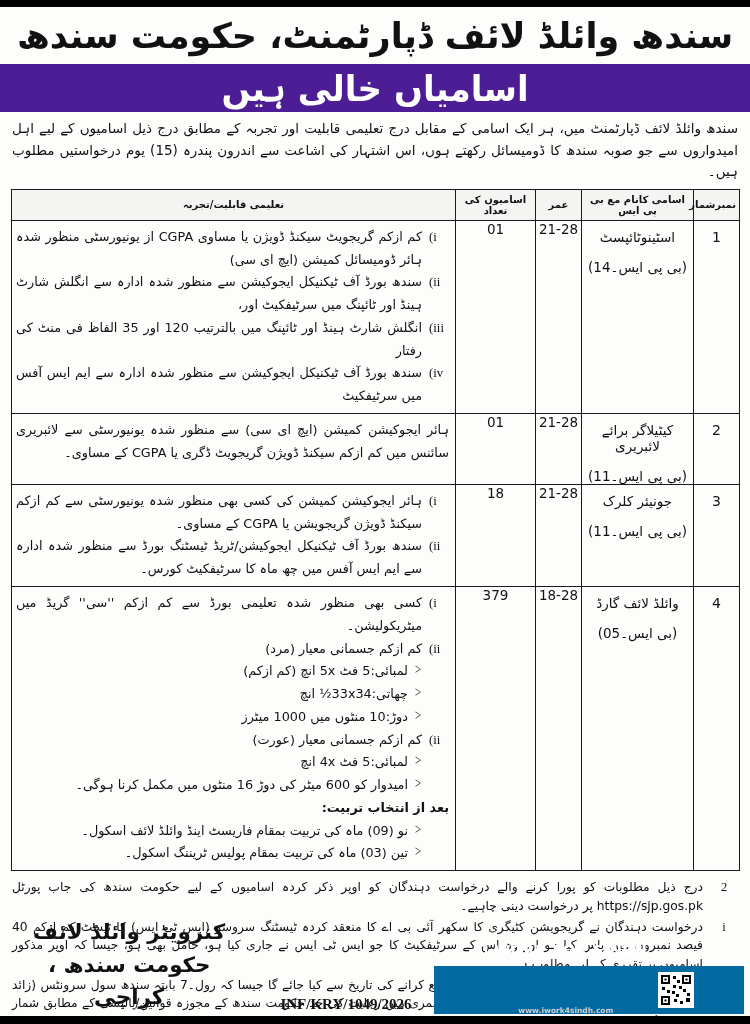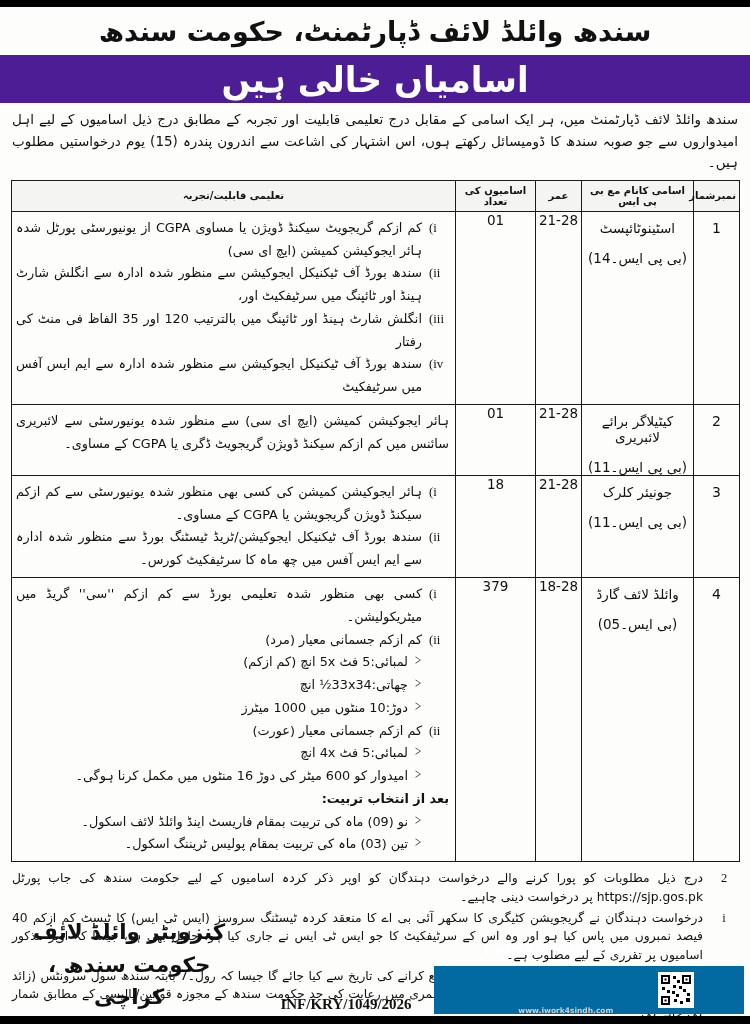--- a/index.html
+++ b/index.html
@@ -3,21 +3,21 @@
 <meta charset="utf-8">
 <style>
   * { margin:0; padding:0; box-sizing:border-box; }
   html,body { background:#e8e8e8; }
   body { font-family:"DejaVu Sans","Liberation Sans",sans-serif; color:#111; }
   .page { position:relative; width:750px; height:1024px; margin:0 auto; background:#fdfdfc; overflow:hidden; }
 
   .top-bar { height:7px; background:#000; width:100%; }
   .bottom-bar { position:absolute; bottom:0; left:0; height:8px; background:#000; width:100%; }
 
-  .dept-header { text-align:center; font-size:27px; font-weight:bold; padding:9px 0 6px 0; letter-spacing:0; }
+  .dept-header { text-align:center; font-size:35px; font-weight:bold; padding:9px 0 6px 0; letter-spacing:0; }
 
   .banner { background:#4c1d95; margin:2px 0 4px 0; height:48px; display:flex; align-items:center; justify-content:center; }
   .banner-text { color:#fff; font-size:34px; font-weight:bold; transform:scaleY(1.05); }
 
   .intro { direction:rtl; text-align:justify; font-size:13.5px; line-height:1.6; padding:2px 12px 4px 12px; }
 
   table.jobs { direction:rtl; width:728px; margin:2px 11px 0 11px; border-collapse:collapse; table-layout:fixed; }
   table.jobs th, table.jobs td { border:1.6px solid #1a1a1a; vertical-align:top; }
   table.jobs th { font-size:10px; font-weight:bold; padding:4px 3px; text-align:center; vertical-align:middle; background:#f4f4f2; }
   .c-sr { width:46px; } .c-post { width:112px; } .c-age { width:46px; } .c-count { width:80px; } .c-quals { width:444px; }
@@ -89,21 +89,21 @@
         <td class="post">
           <div>اسٹینوٹائپسٹ</div>
           <div class="grade">(بی پی ایس۔14)</div>
         </td>
         <td class="age">21-28</td>
         <td class="count">01</td>
         <td class="quals">
           <div>
               <div class="qline">
               <span class="qm">i)</span>
-              <span class="qt">کم ازکم گریجویٹ سیکنڈ ڈویژن یا مساوی CGPA از یونیورسٹی پورٹل شدہ ہائر ایجوکیشن کمیشن (ایچ ای سی)</span>
+              <span class="qt">کم ازکم گریجویٹ سیکنڈ ڈویژن یا مساوی CGPA از یونیورسٹی منظور شدہ ہائر ڈومیسائل کمیشن (ایچ ای سی)</span>
             </div>
               <div class="qline">
               <span class="qm">ii)</span>
               <span class="qt">سندھ بورڈ آف ٹیکنیکل ایجوکیشن سے منظور شدہ ادارہ سے انگلش شارٹ ہینڈ اور ٹائپنگ میں سرٹیفکیٹ اور،</span>
             </div>
               <div class="qline">
               <span class="qm">iii)</span>
               <span class="qt">انگلش شارٹ ہینڈ اور ٹائپنگ میں بالترتیب 120 اور 35 الفاظ فی منٹ کی رفتار</span>
             </div>
               <div class="qline">

